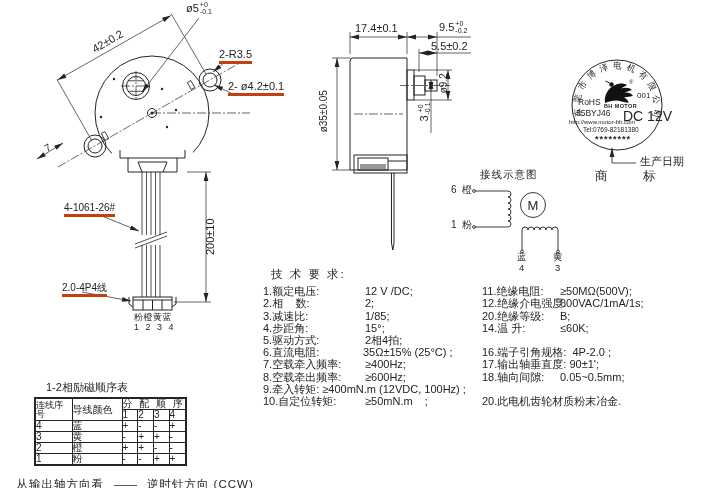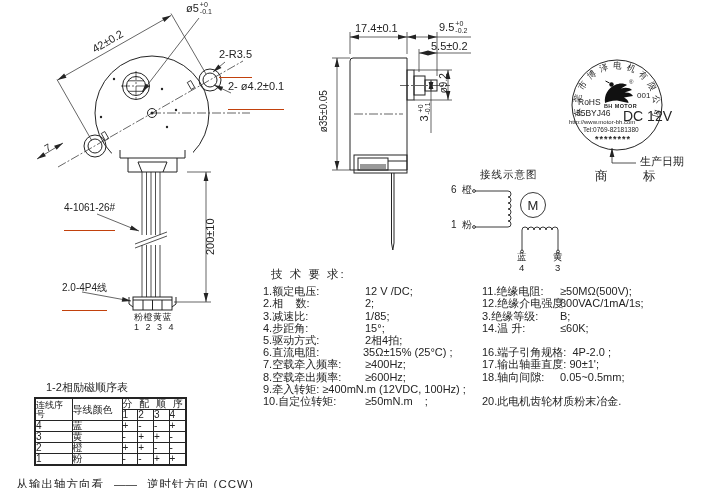--- a/index.html
+++ b/index.html
@@ -1,20 +1,20 @@
 <!DOCTYPE html>
 <html><head>
 <meta charset="utf-8">
 <style>
   html,body{margin:0;padding:0;background:#e8e8e8}
   #canvas{position:relative;width:713px;height:488px;background:#ffffff;
     font-family:"Liberation Sans","DejaVu Sans",sans-serif;color:#242424;overflow:hidden}
   #art{position:absolute;left:0;top:0}
   .lbl{position:absolute;white-space:pre;line-height:1.05;font-size:11px}
-  .u{border-bottom:1px solid #c2410c;padding-bottom:16px}
+  .u{border-bottom:3px solid #c2410c;padding-bottom:0px}
   .dimflex{display:flex;align-items:flex-start}
   .tol{display:inline-flex;flex-direction:column;font-size:7px;line-height:6.5px;margin-left:1px;margin-top:-1px}
   .tol span{display:block}
   .r90{transform:rotate(-90deg);transform-origin:center center;text-align:center}
   .r30{transform:rotate(-30deg);transform-origin:center center;text-align:center}
   .trow{position:absolute;font-size:11px;white-space:pre;line-height:1}
   .t-val{position:absolute;left:102px;top:0;white-space:pre}
   .trow.r .t-val{left:78px}
   #seqtable{position:absolute;left:34px;top:397px;border-collapse:collapse;table-layout:fixed;border:2px solid #242424}
   #seqtable td{border:1px solid #242424;padding:0;font-size:10px;line-height:1;overflow:hidden}
@@ -214,21 +214,21 @@
 <div class="trow" style="left:263px;top:323px"><span>4.步距角:</span><span class="t-val">15°;</span></div>
 <div class="trow" style="left:263px;top:335px"><span>5.驱动方式:</span><span class="t-val">2相4拍;</span></div>
 <div class="trow" style="left:263px;top:347px"><span>6.直流电阻:</span><span class="t-val" style="left:100px">35Ω±15% (25°C) ;</span></div>
 <div class="trow" style="left:263px;top:359px"><span>7.空载牵入频率:</span><span class="t-val">≥400Hz;</span></div>
 <div class="trow" style="left:263px;top:372px"><span>8.空载牵出频率:</span><span class="t-val">≥600Hz;</span></div>
 <div class="trow" style="left:263px;top:384px"><span>9.牵入转矩: ≥400mN.m (12VDC, 100Hz) ;</span></div>
 <div class="trow" style="left:263px;top:396px"><span>10.自定位转矩:</span><span class="t-val">≥50mN.m    ;</span></div>
 
 <div class="trow r" style="left:482px;top:286px"><span>11.绝缘电阻:</span><span class="t-val">≥50MΩ(500V);</span></div>
 <div class="trow r" style="left:482px;top:298px"><span>12.绝缘介电强度:</span><span class="t-val">600VAC/1mA/1s;</span></div>
-<div class="trow r" style="left:482px;top:311px"><span>3.绝缘等级:</span><span class="t-val">B;</span></div>
+<div class="trow r" style="left:482px;top:311px"><span>20.绝缘等级:</span><span class="t-val">B;</span></div>
 <div class="trow r" style="left:482px;top:323px"><span>14.温 升:</span><span class="t-val">≤60K;</span></div>
 <div class="trow r" style="left:482px;top:347px"><span>16.端子引角规格:  4P-2.0 ;</span></div>
 <div class="trow r" style="left:482px;top:359px"><span>17.输出轴垂直度: 90±1';</span></div>
 <div class="trow r" style="left:482px;top:372px"><span>18.轴向间隙:</span><span class="t-val">0.05~0.5mm;</span></div>
 <div class="trow r" style="left:482px;top:396px"><span>20.此电机齿轮材质粉末冶金.</span></div>
 
 <div class="lbl" style="left:46px;top:382px">1-2相励磁顺序表</div>
 <table id="seqtable">
   <colgroup>
         <col style="width:37px">

